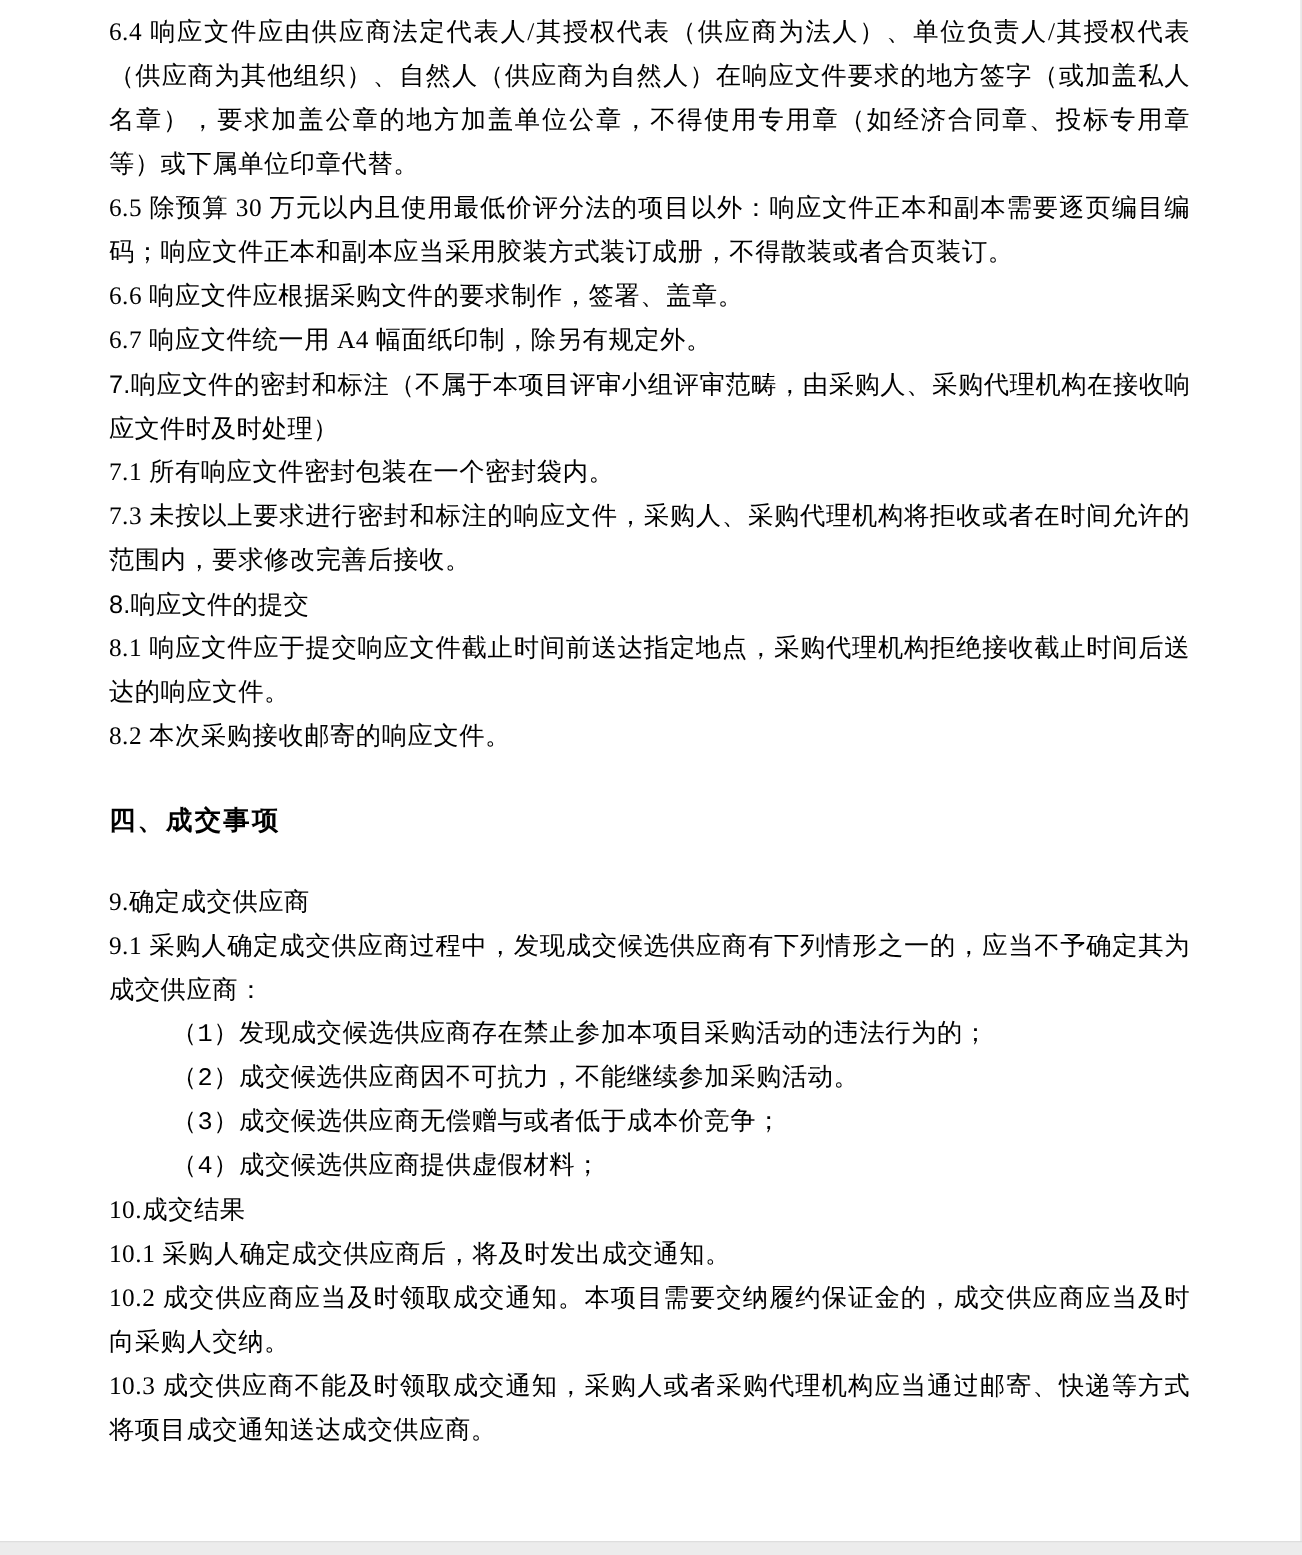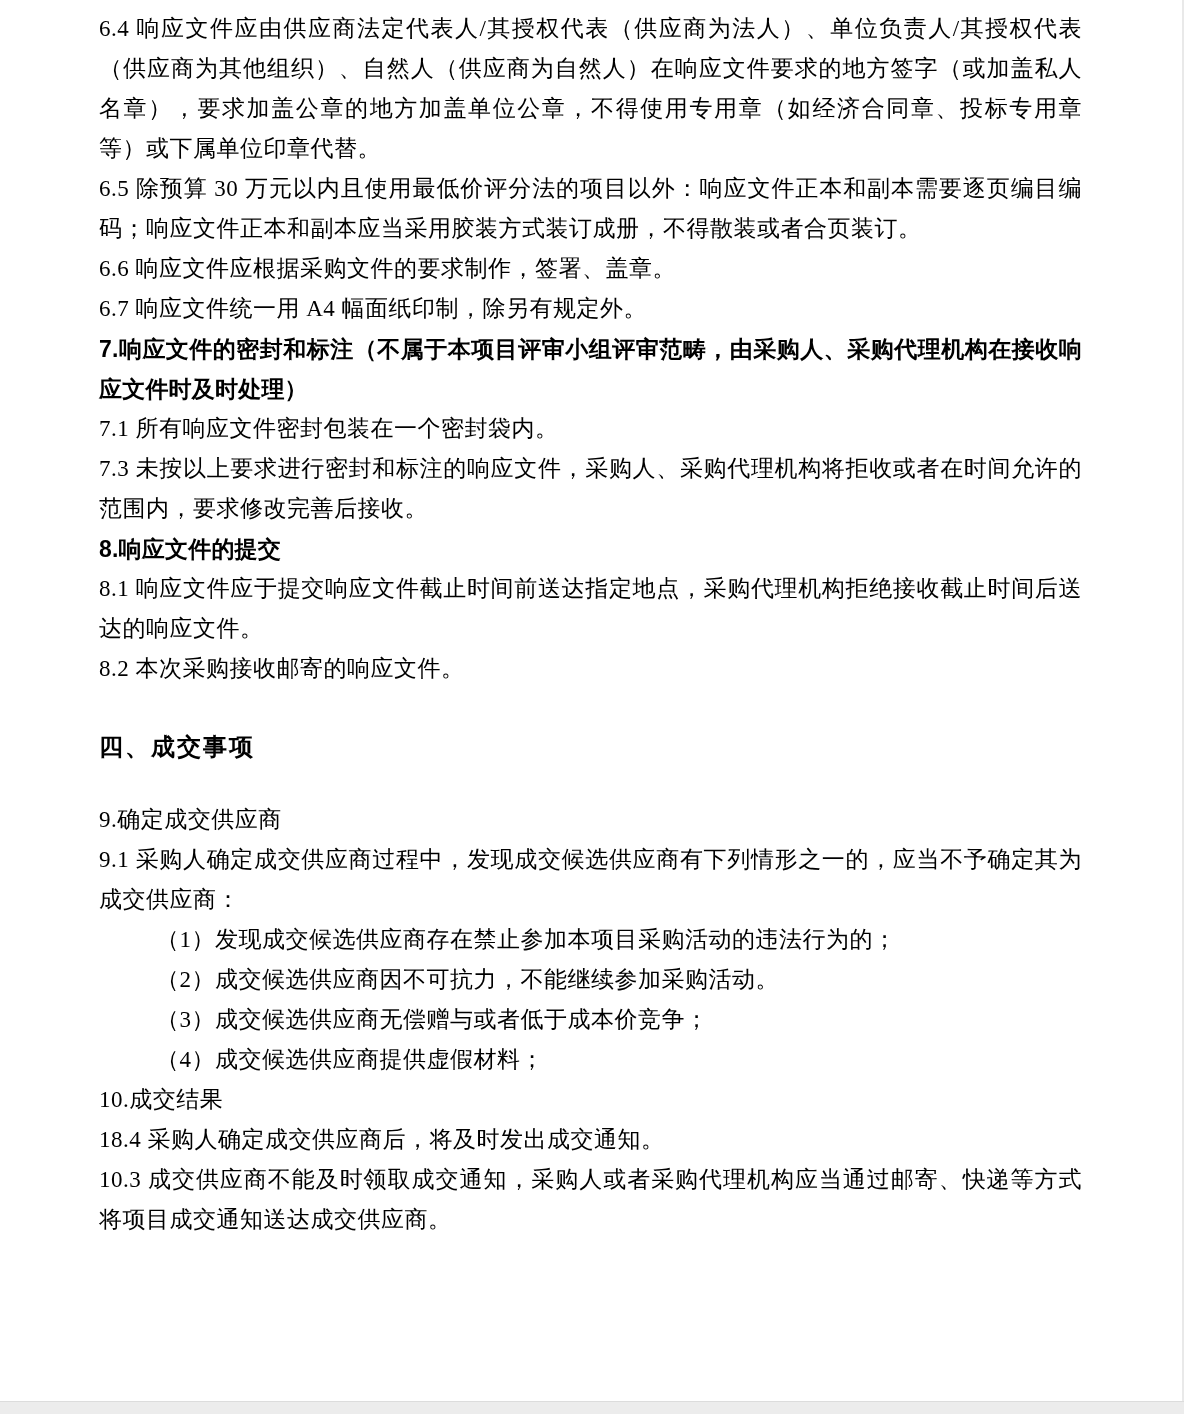--- a/index.html
+++ b/index.html
@@ -19,25 +19,25 @@
   }
   .page p { margin: 0; }
   .body, .bold, .indent {
     font-size: 23px;
     line-height: 40px;
     letter-spacing: 0.5px;
     text-align: justify;
     text-justify: inter-character;
   }
   .bold {
-    font-weight: 700;
+    font-weight: 400;
     font-family: "Liberation Sans", "DejaVu Sans", sans-serif;
     letter-spacing: 0.2px;
   }
-  .indent { text-indent: 57px; }
+  .indent { text-indent: 57px; font-family: Liberation Mono, monospace; }
   .heading {
     font-size: 24px;
     line-height: 44px;
     font-weight: 700;
     font-family: "Liberation Sans", "DejaVu Sans", sans-serif;
     letter-spacing: 2px;
     margin: 36px 0 31px 0 !important;
   }
   .page-right-edge {
     position: absolute;
@@ -68,18 +68,19 @@
     <p class="body">8.1 响应文件应于提交响应文件截止时间前送达指定地点，采购代理机构拒绝接收截止时间后送达的响应文件。</p>
     <p class="body">8.2 本次采购接收邮寄的响应文件。</p>
     <h2 class="heading">四、成交事项</h2>
     <p class="body">9.确定成交供应商</p>
     <p class="body">9.1 采购人确定成交供应商过程中，发现成交候选供应商有下列情形之一的，应当不予确定其为成交供应商：</p>
     <p class="indent">（1）发现成交候选供应商存在禁止参加本项目采购活动的违法行为的；</p>
     <p class="indent">（2）成交候选供应商因不可抗力，不能继续参加采购活动。</p>
     <p class="indent">（3）成交候选供应商无偿赠与或者低于成本价竞争；</p>
     <p class="indent">（4）成交候选供应商提供虚假材料；</p>
     <p class="body">10.成交结果</p>
-    <p class="body">18.4 采购人确定成交供应商后，将及时发出成交通知。</p>
+    <p class="body">10.1 采购人确定成交供应商后，将及时发出成交通知。</p>
+    <p class="body">10.2 成交供应商应当及时领取成交通知。本项目需要交纳履约保证金的，成交供应商应当及时向采购人交纳。</p>
     <p class="body">10.3 成交供应商不能及时领取成交通知，采购人或者采购代理机构应当通过邮寄、快递等方式将项目成交通知送达成交供应商。</p>
   </div>
 
 <div class="page-right-edge"></div>
 <div class="page-bottom-strip"></div>
 
 </body></html>

